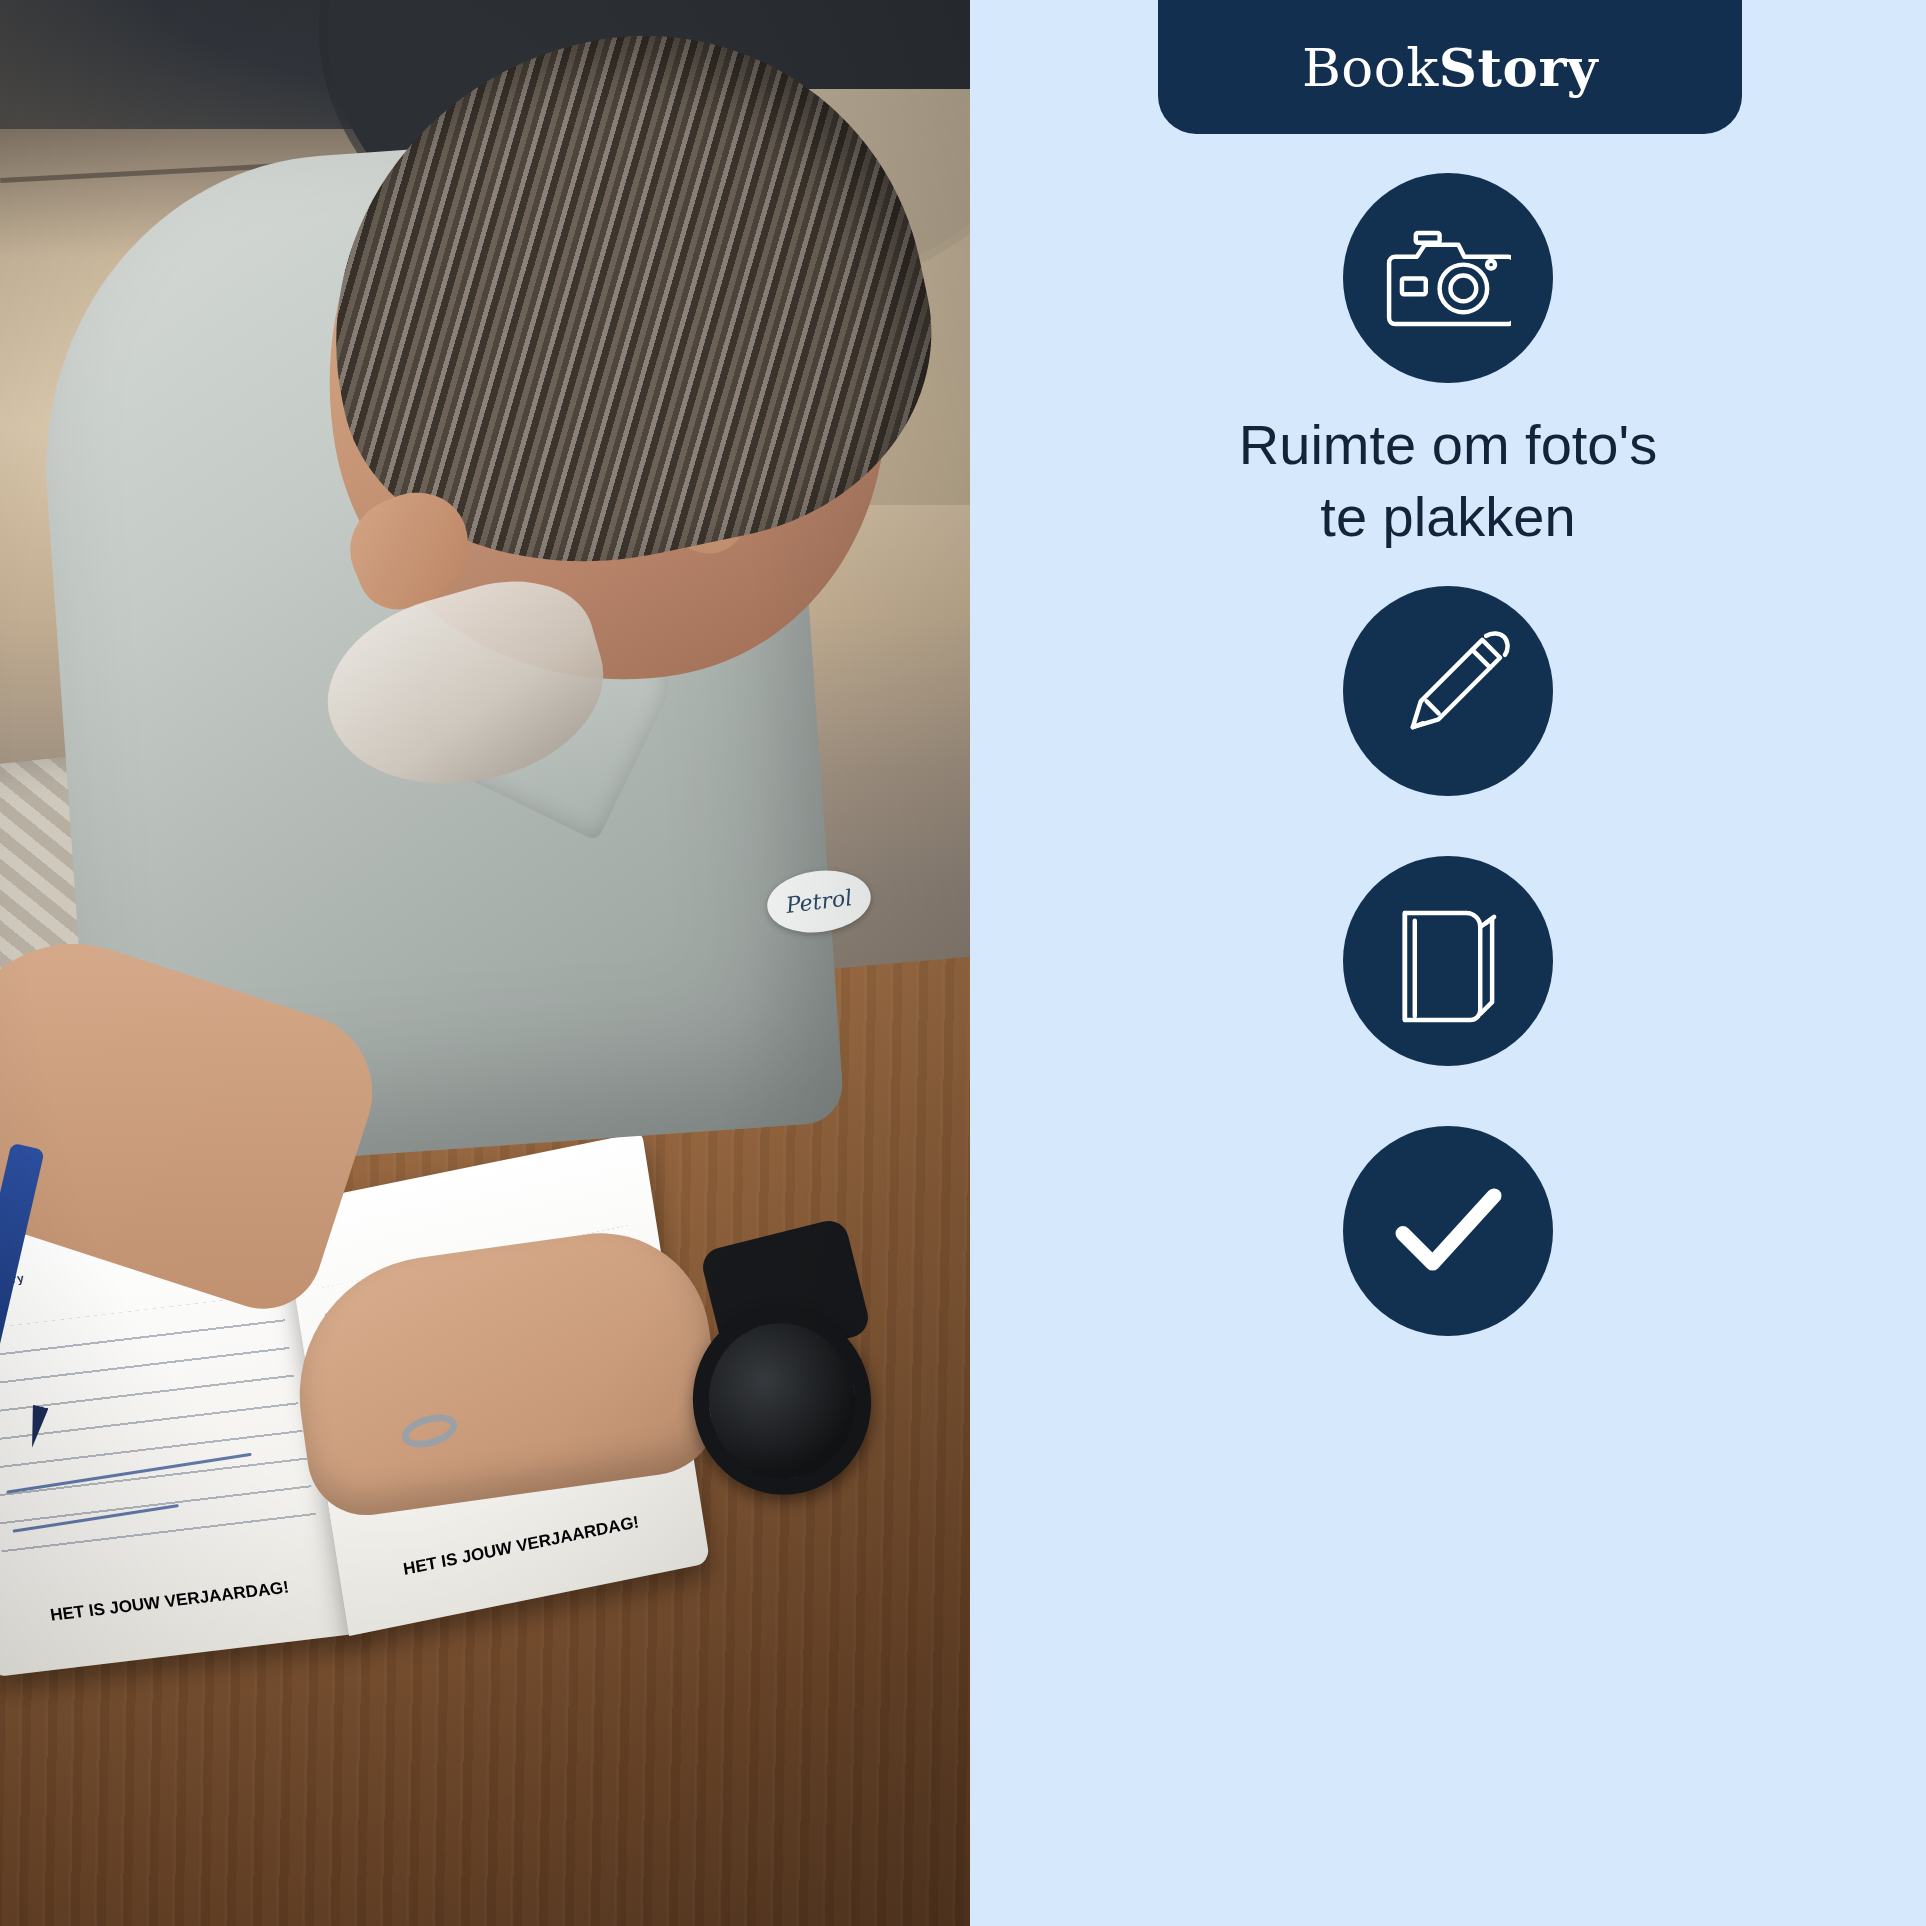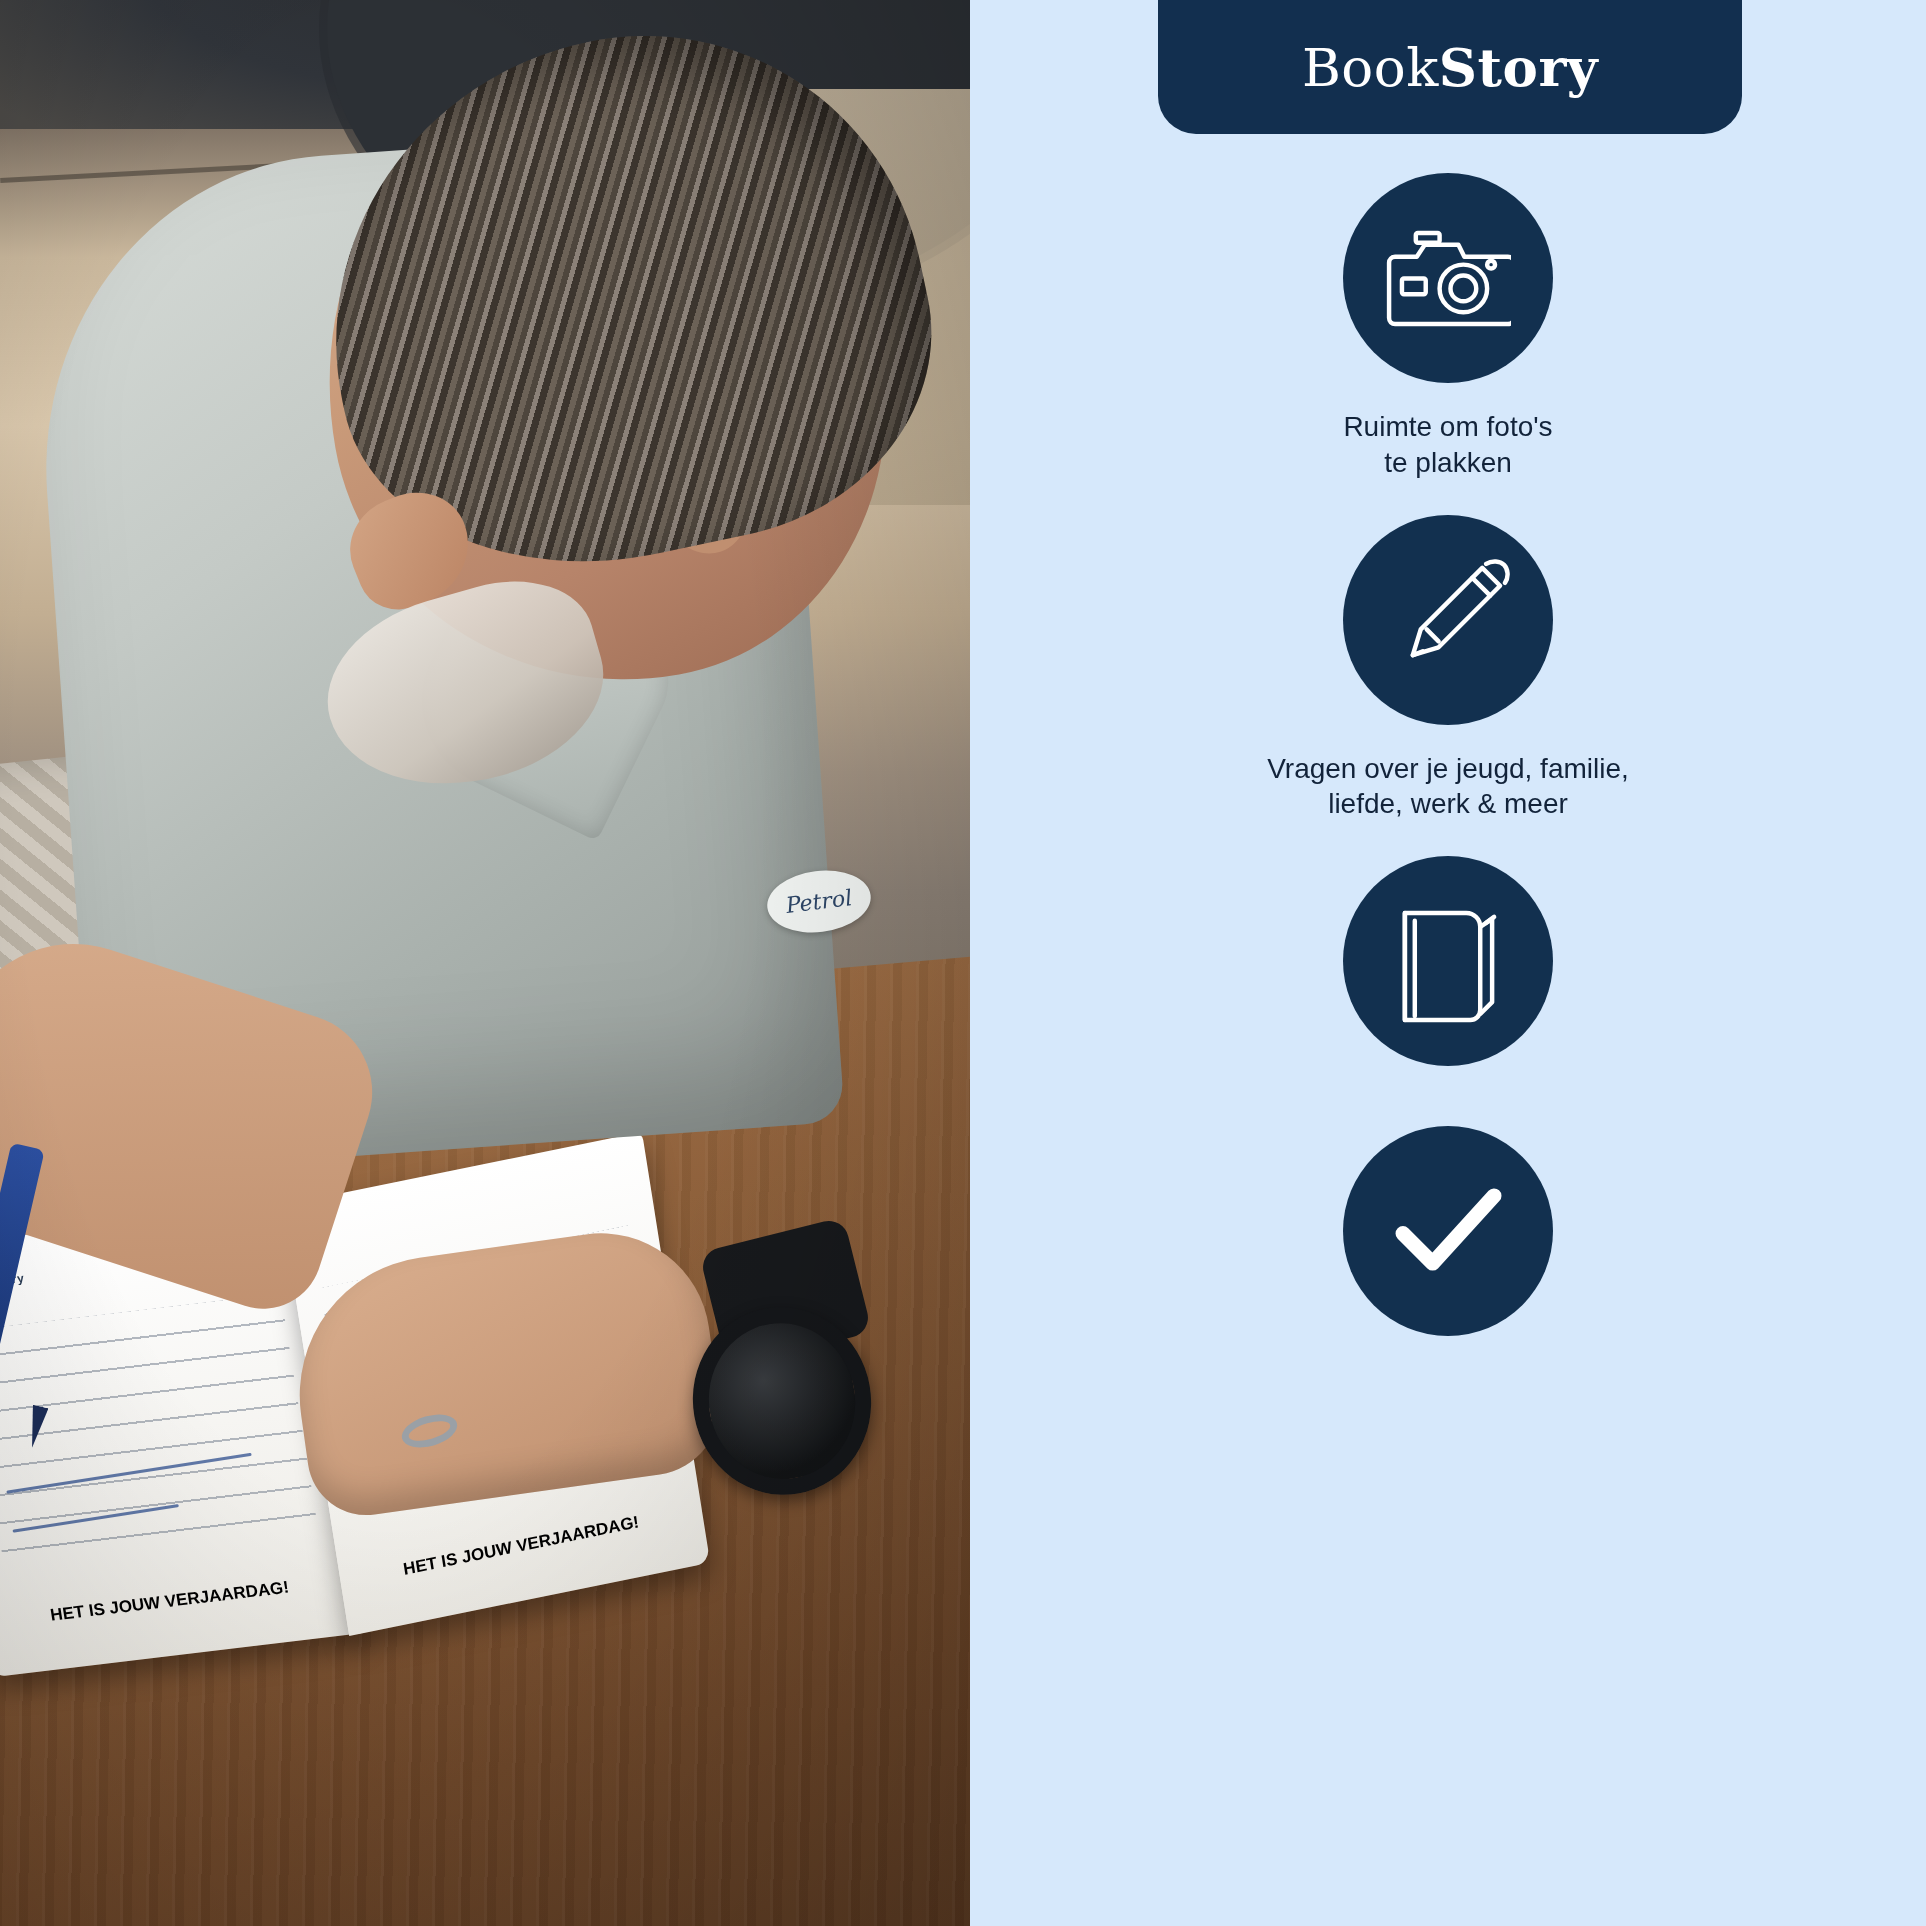--- a/index.html
+++ b/index.html
@@ -230,21 +230,21 @@
   .icon-circle {
     width: 210px; height: 210px; border-radius: 50%;
     background: #12304f;
     display: flex; align-items: center; justify-content: center;
     margin-bottom: 26px;
   }
   .icon-circle svg { display: block; }
   .feature-label {
     text-align: center;
     color: #12233a;
-    font-size: 28px;
+    font-size: 56px;
     line-height: 1.28;
     font-weight: 500;
     max-width: 772px;
     white-space: pre-line;
   }
 </style>
 </head>
 <body>
 
 <div class="page">
@@ -321,22 +321,20 @@
       <div class="feature">
         <div class="icon-circle">
           <svg width="123" height="123" viewBox="0 0 124 124" fill="none" stroke="#ffffff" stroke-width="4.5" stroke-linejoin="round" stroke-linecap="round">
             <path d="M96 10l18 18-62 62-26 8 8-26z"></path>
             <path d="M86 20l18 18"></path>
             <path d="M40 72l12 12"></path>
             <path d="M26 98l10-4"></path>
             <path d="M100 6c6-4 14-3 18 1s5 12 1 18"></path>
           </svg>
         </div>
-        <div class="feature-label">Vragen over je  jeugd, familie,
-liefde, werk &amp; meer</div>
       </div>
 
       <div class="feature">
         <div class="icon-circle">
           <svg width="115" height="125" viewBox="0 0 116 126" fill="none" stroke="#ffffff" stroke-width="4.5" stroke-linejoin="round" stroke-linecap="round">
             <path d="M14 14h62a14 14 0 0114 14v84a10 10 0 01-10 10H14z"></path>
             <path d="M14 14v108"></path>
             <path d="M90 28l12-8v84l-12 12"></path>
             <path d="M96 24l8-6"></path>
             <path d="M24 22v96"></path>

